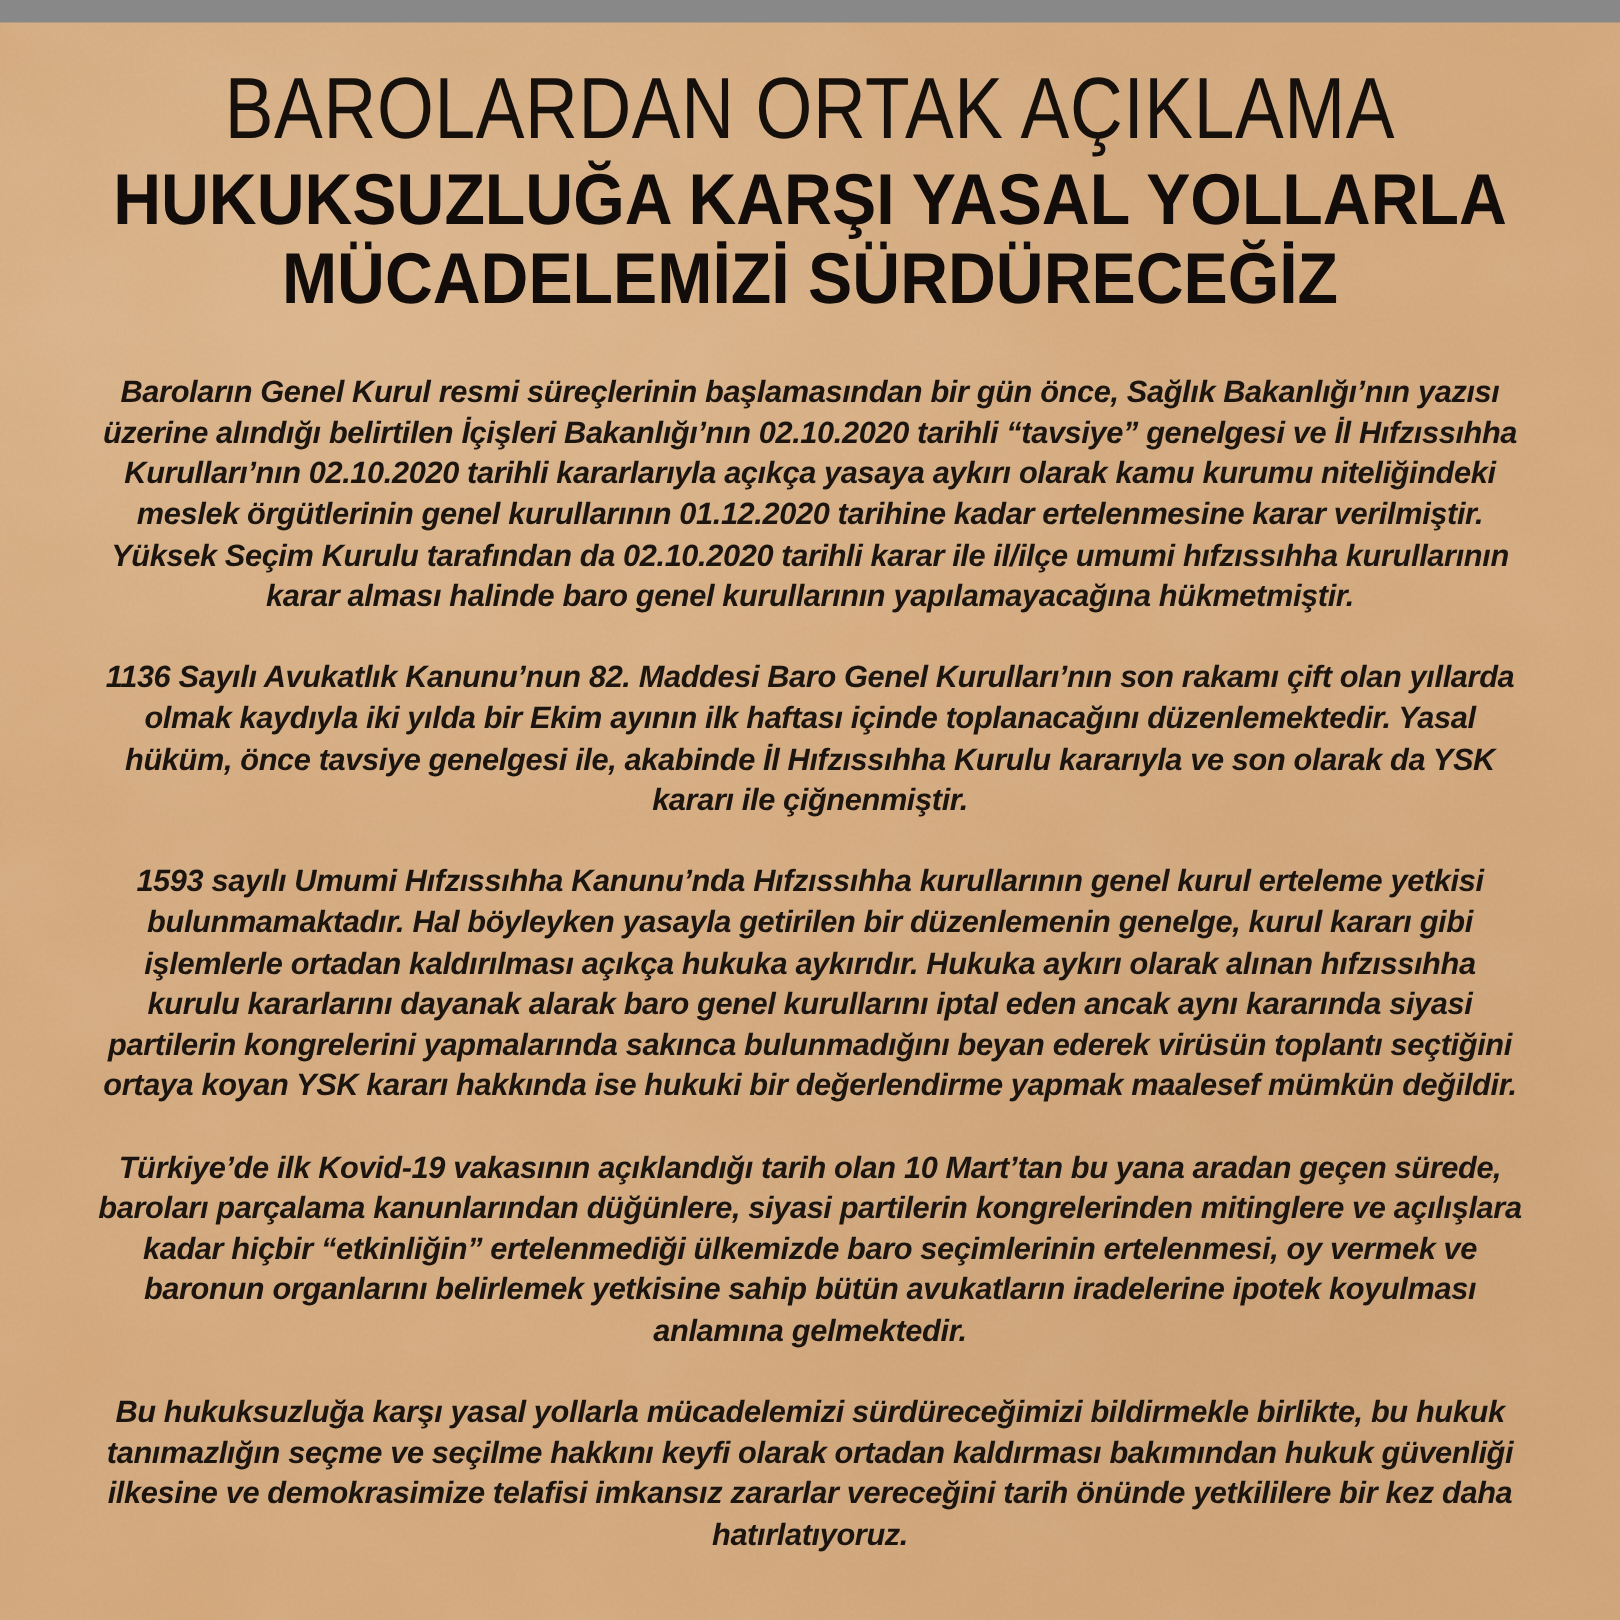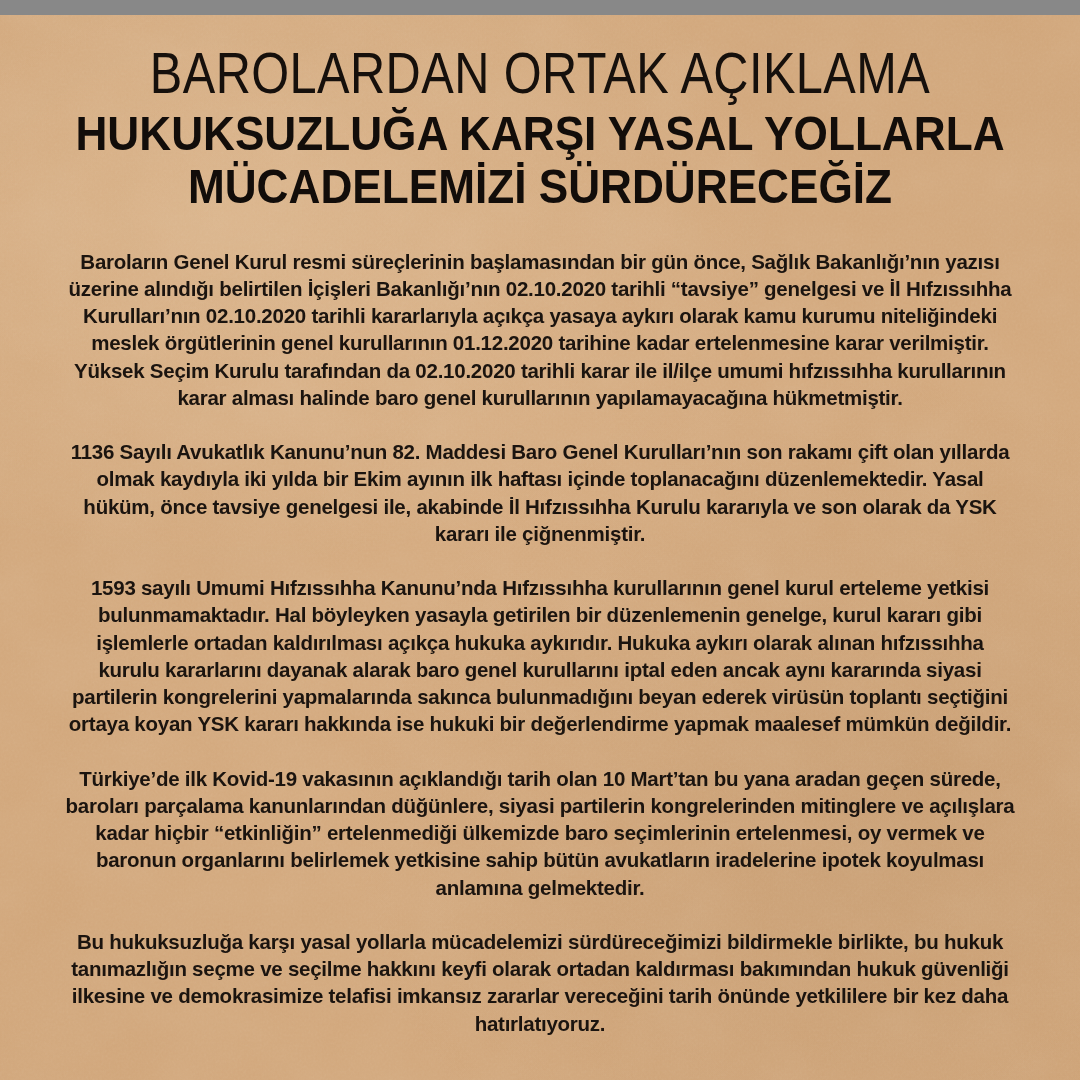--- a/index.html
+++ b/index.html
@@ -70,20 +70,21 @@
     padding-top: 34px;
     text-align: center;
     font-size: 20.5px;
     font-weight: 700;
     line-height: 1.33;
     letter-spacing: -0.25px;
     color: #1b140f;
   }
   .statement-body p {
     margin: 0 0 27px 0;
+    font-style: italic;
   }
   .closing {
     margin-top: 32px !important;
   }
 </style>
 </head>
 <body>
 
 <div class="page">
 

